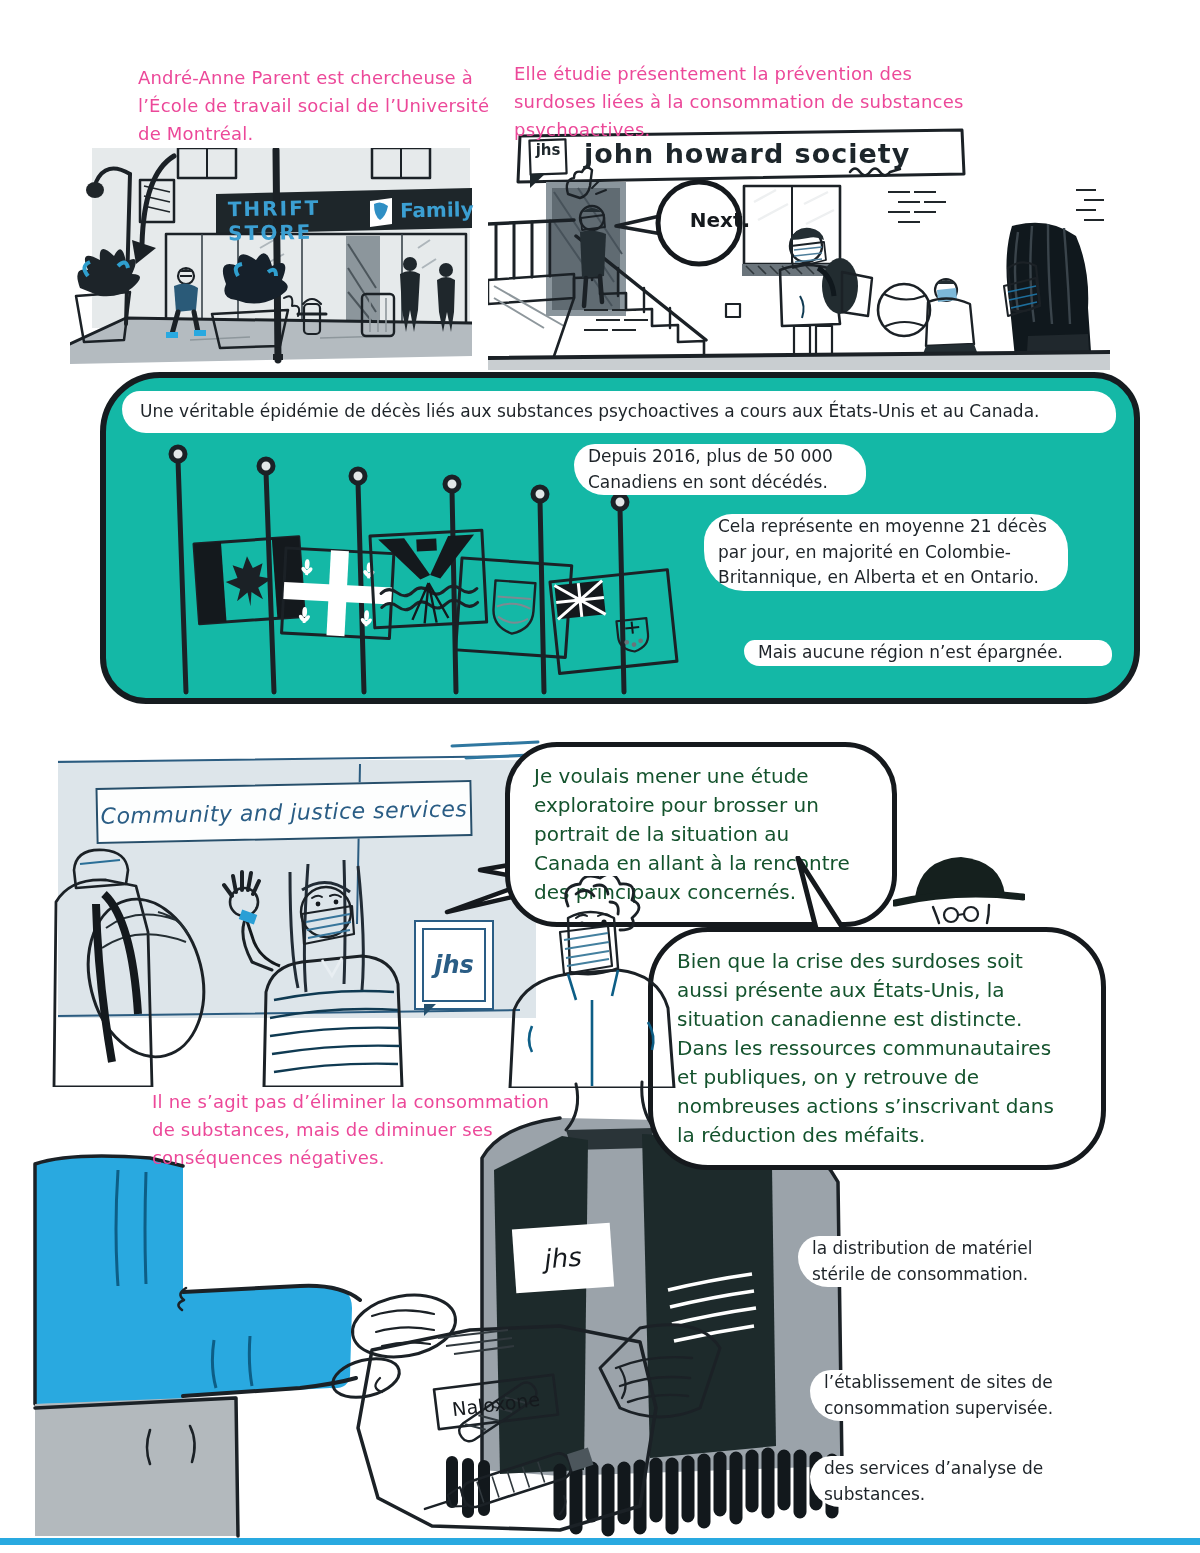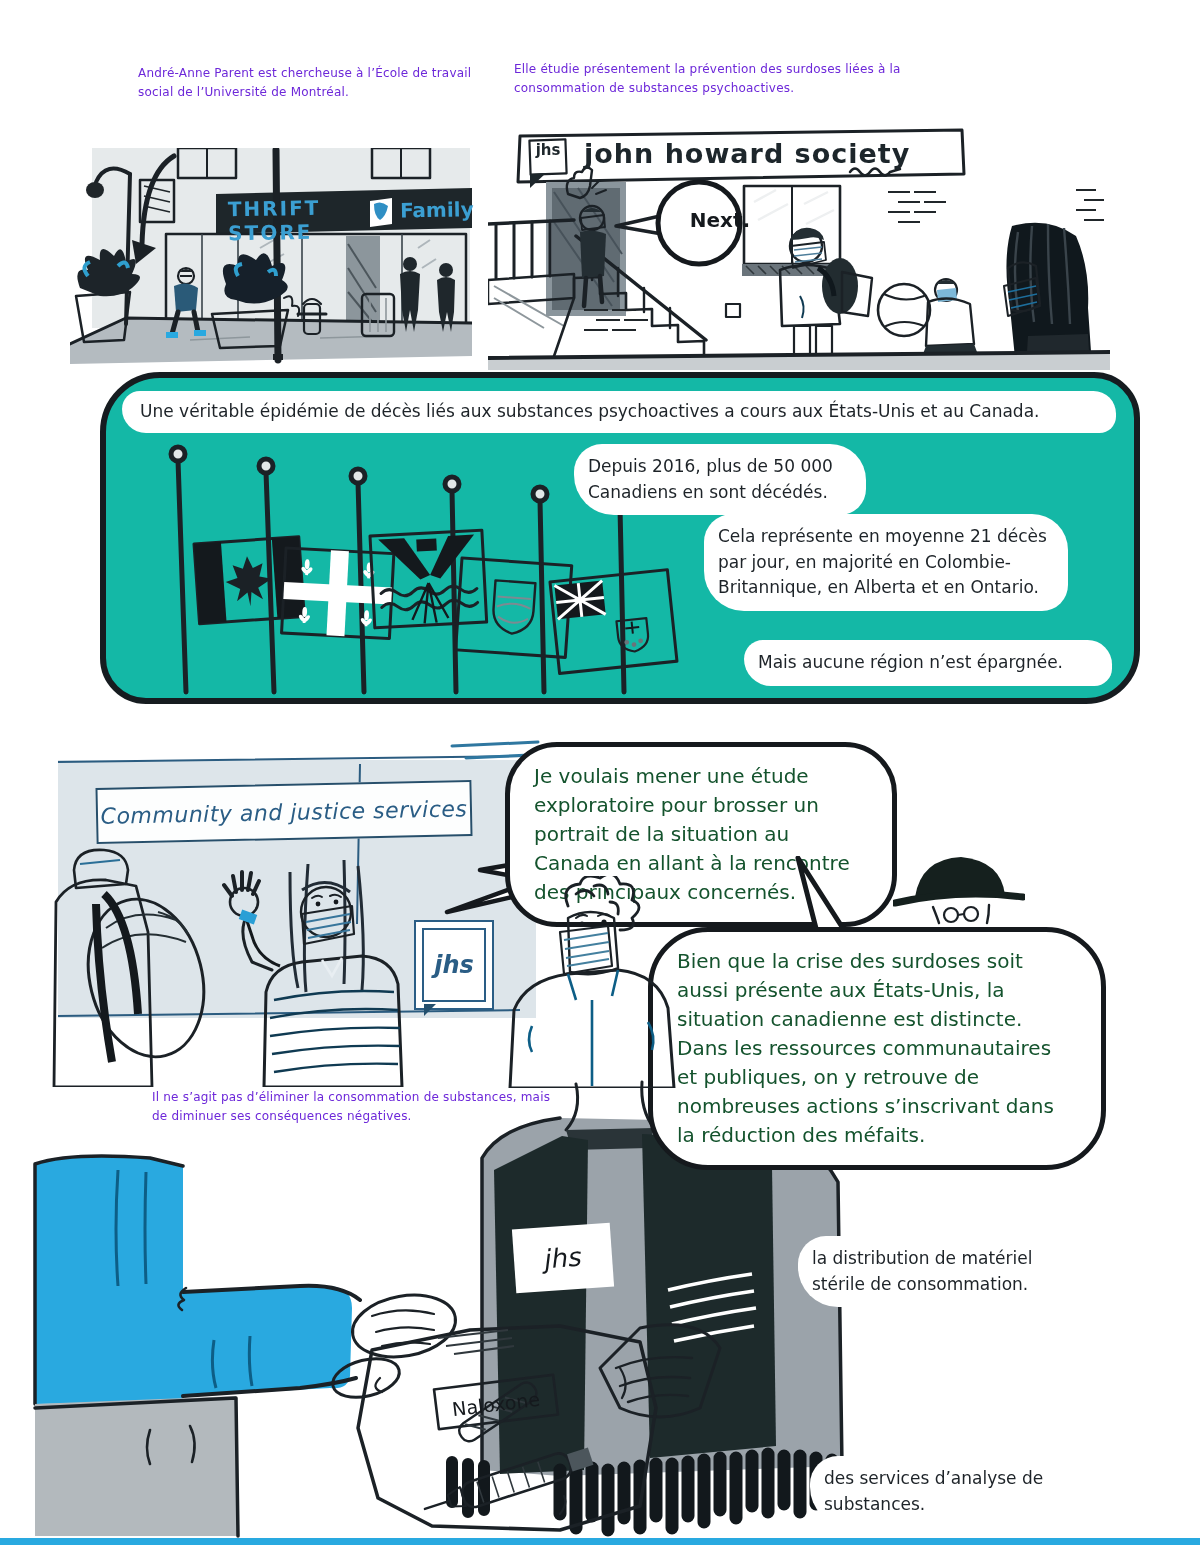--- a/index.html
+++ b/index.html
@@ -1,21 +1,21 @@
 <!DOCTYPE html>
 <html><head>
 <meta charset="utf-8">
 <style>
   html,body{margin:0;padding:0;background:#fff;}
   #page{position:relative;width:1200px;height:1553px;background:#ffffff;overflow:hidden;
         font-family:"DejaVu Sans",sans-serif;color:#1d2328;}
   .abs{position:absolute;}
-  .t{position:absolute;color:#6d28d9;font-size:12px;line-height:1.55;letter-spacing:.2px;z-index:2;}
+  .t{position:absolute;color:#ec4899;font-size:18px;line-height:1.55;letter-spacing:.2px;z-index:2;}
   .small{font-size:17px;line-height:1.5;}
-  .blob{background:#fff;padding:10px 14px;border-radius:28px 36px 26px 40px;}
+  .blob{background:#fff;padding:0 14px;border-radius:28px 36px 26px 40px;}
   .bubble{position:absolute;background:#fff;border:5px solid #15191d;border-radius:46px;
           padding:15px 24px;font-size:20px;line-height:1.45;color:#14532d;}
   .signtext{position:absolute;color:#3b9fd2;font-weight:bold;}
   svg{display:block;}
   .stroke{stroke:#1b2126;stroke-linecap:round;stroke-linejoin:round;fill:none;}
 </style>
 </head>
 <body>
 
 <div id="page">
@@ -430,17 +430,18 @@
   </svg>
 
   <div class="abs" style="left:436px;top:1384px;width:120px;height:40px;transform:rotate(-7deg);display:flex;align-items:center;justify-content:center;z-index:2;">
     <span style="font-size:19px;color:#15191d;">Naloxone</span>
   </div>
   <div class="abs" style="left:514px;top:1226px;width:98px;height:64px;transform:rotate(-4deg);display:flex;align-items:center;justify-content:center;z-index:2;">
     <span style="font-size:26px;font-style:italic;color:#15191d;">jhs</span>
   </div>
 
   <div class="small blob abs" style="left:798px;top:1236px;width:258px;z-index:3;">la distribution de matériel stérile de consommation.</div>
+  <div class="small blob abs" style="left:810px;top:1370px;width:262px;z-index:3;">l’établissement de sites de consommation supervisée.</div>
   <div class="small blob abs" style="left:810px;top:1456px;width:250px;z-index:3;">des services d’analyse de substances.</div>
 
   <div class="abs" style="left:0;top:1538px;width:1200px;height:7px;background:#29a9e0;z-index:4;"></div>
 
 </div>
 
 </body></html>

